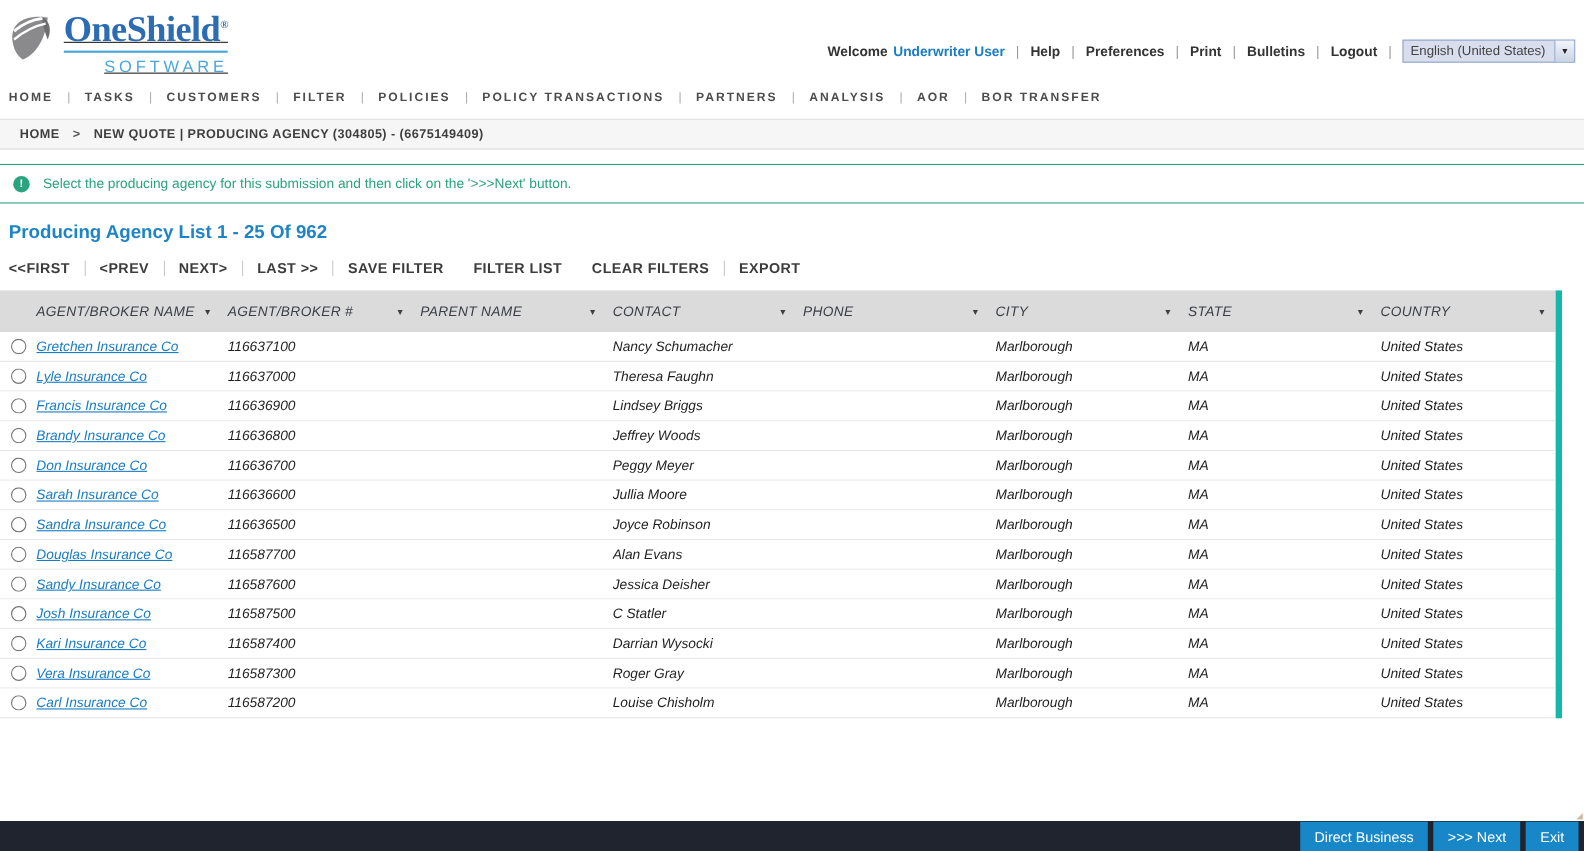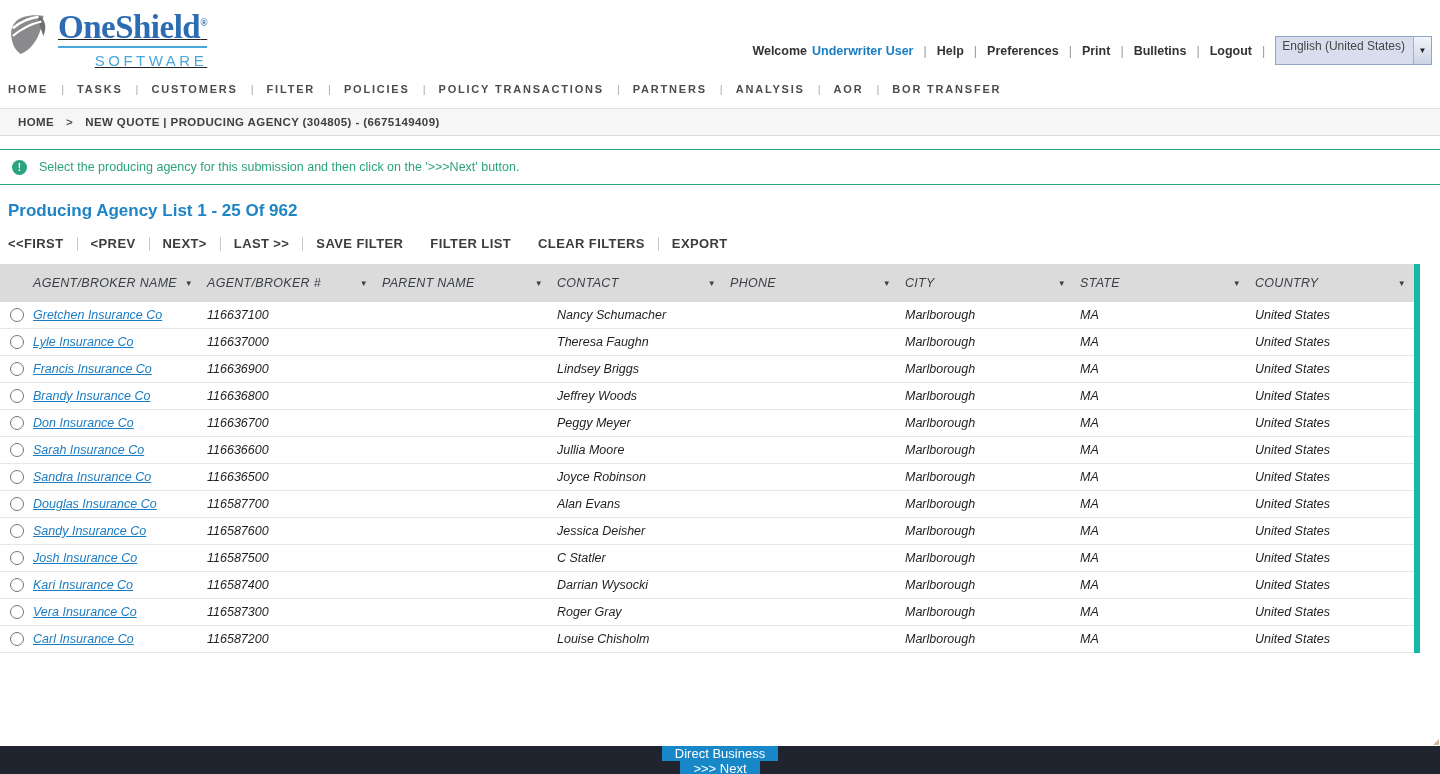--- a/index.html
+++ b/index.html
@@ -14,21 +14,21 @@
   .logo-main { font-family:"Liberation Serif", serif; font-weight:700; font-size:33px; line-height:34px;
     color:#2b6cb3; border-bottom:2px solid #4aa7dd; padding-bottom:1px; letter-spacing:-0.5px; }
   .logo-main sup { font-size:10px; color:#2b6cb3; }
   .logo-sub { text-align:right; color:#4aa7dd; font-size:15px; letter-spacing:3.5px; margin-top:8px; font-weight:400; }
 
   .utility { position:absolute; right:8px; top:36px; display:flex; align-items:center;
     font-size:12.5px; font-weight:700; color:#333; white-space:nowrap; }
   .utility a { color:#333; text-decoration:none; cursor:pointer; }
   .utility .user { color:#1a7cc2; margin-left:5px; }
   .usep { color:#999; font-weight:400; margin:0 10px; }
-  .lang-select { display:inline-flex; align-items:stretch; height:29px; border:1px solid #8fa6c6;
+  .lang-select { display:inline-flex; align-items:stretch; height:21px; border:1px solid #8fa6c6;
     background:#d8deed; cursor:pointer; }
   .lang-text { font-size:12px; font-weight:400; color:#444; padding:2px 8px 0 6px; min-width:132px; }
   .lang-btn { width:18px; background:linear-gradient(#f2f5fa,#c9d4e6); border-left:1px solid #9db1cd;
     display:flex; align-items:center; justify-content:center; font-size:8px; color:#222; }
 
   
   .navbar { height:38px; display:flex; align-items:center; padding:0 8px; }
   .nav-item { font-size:11px; font-weight:700; letter-spacing:1.8px; color:#4c4c4c;
     text-decoration:none; cursor:pointer; }
   .nav-sep { color:#aaa; font-weight:400; margin:0 13px; font-size:11px; }
@@ -65,21 +65,21 @@
   .th .arrow { font-size:8px; color:#3a3f47; padding-right:14px; cursor:pointer; }
   .trow { height:27px; border-bottom:1px solid #e6e6e6; background:#fff; align-items:center; }
   .cell { font-size:12.5px; color:#1f1f1f; overflow:hidden; white-space:nowrap; }
   .radio-cell { display:flex; justify-content:center; align-items:center; }
   .radio { width:14px; height:14px; border:1.5px solid #757575; border-radius:50%;
     background:#fff; cursor:pointer; display:inline-block; }
   .agency-link { font-size:12.5px; color:#1a7cc2; text-decoration:underline; cursor:pointer; }
 
   
   .footer { position:fixed; left:0; bottom:0; width:1440px; height:28px; background:#1f242e;
-    display:flex; align-items:center; justify-content:space-between; padding-right:5px;flex-direction:column; }
+    display:flex; align-items:center; justify-content:flex-end; padding-right:5px; }
   .btn { background:#1787c7; color:#fff; font-size:13px; font-family:"Liberation Sans", sans-serif;
     border:none; height:27px; padding:0 13px; margin-left:5px; cursor:pointer; }
   .grip { position:fixed; right:1px; bottom:29px; width:0; height:0;
     border-left:6px solid transparent; border-bottom:6px solid #cdb9a0; }
 </style>
 </head>
 <body>
 
 <div class="topbar">
   <div class="logo">

